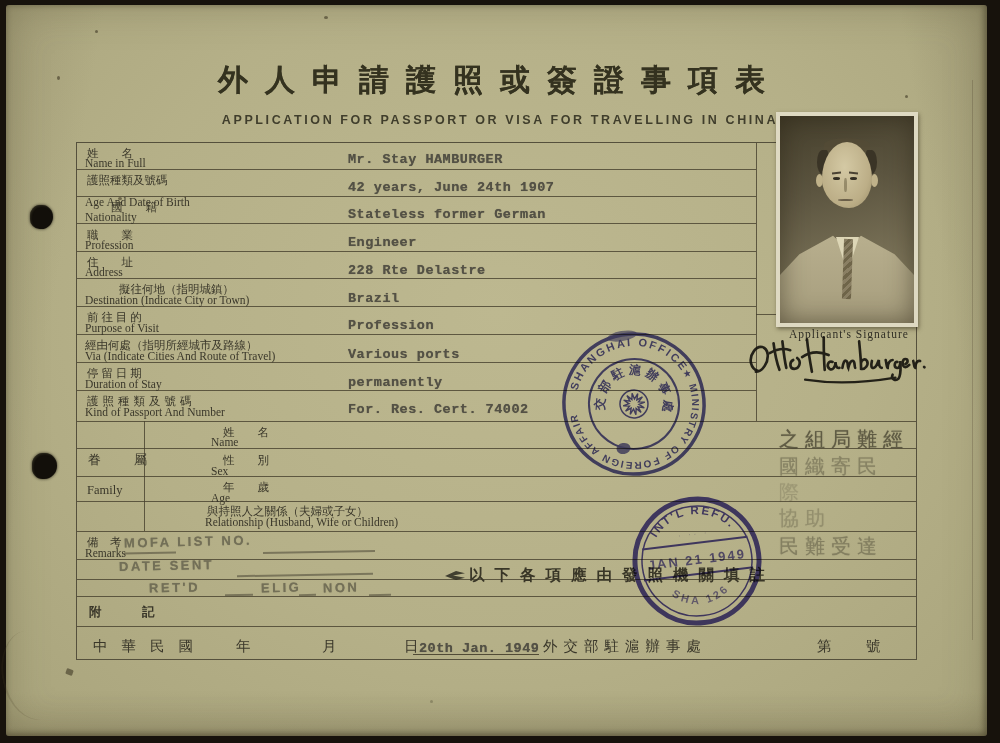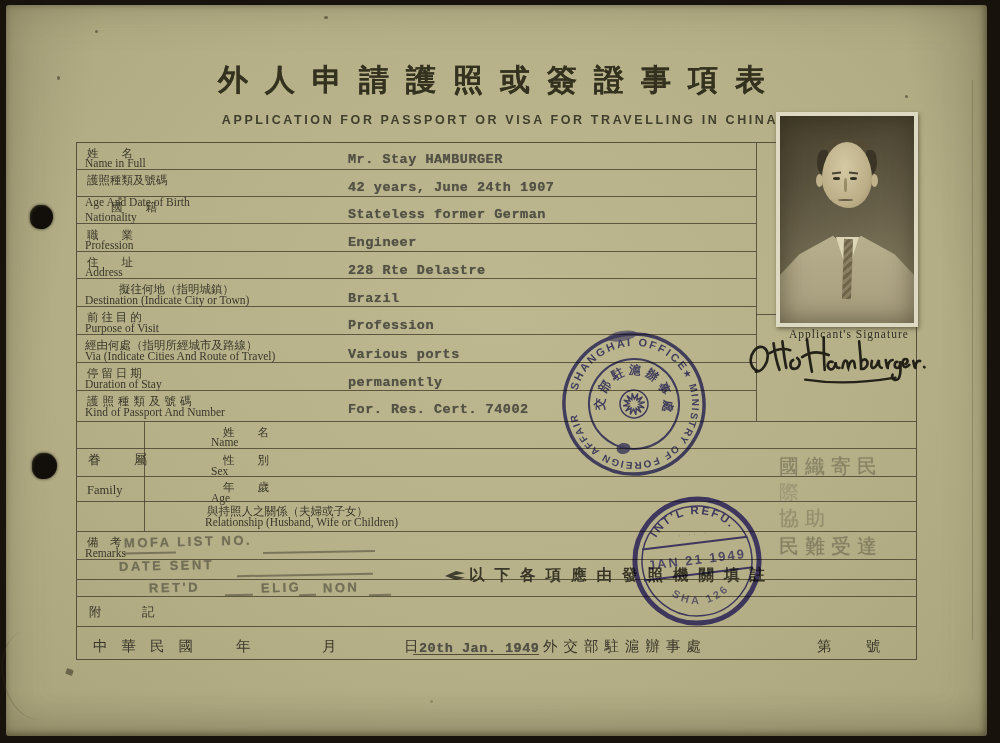--- a/index.html
+++ b/index.html
@@ -185,31 +185,32 @@
     <div class="stamped" style="left:72px;top:437px;">RET'D</div>
     <div class="uline" style="left:148px;top:451px;width:28px;"></div>
     <div class="stamped" style="left:184px;top:437px;">ELIG</div>
     <div class="uline" style="left:222px;top:451px;width:17px;"></div>
     <div class="stamped" style="left:246px;top:437px;">NON</div>
     <div class="uline" style="left:292px;top:451px;width:22px;"></div>
 
     <span class="note-arrow" style="left:368px;top:428px;"></span>
     <div class="note-cn" style="left:392px;top:422px;">以下各項應由發照機關填註</div>
 
-    <div class="cn" style="left:12px;top:461px;font-size:12.5px;letter-spacing:14px;">附　記</div>
+    <div class="cn" style="left:12px;top:461px;font-size:12.5px;letter-spacing:14px;font-weight:bold;">附　記</div>
 
     <div class="cn" style="left:16px;top:494px;font-size:14.5px;letter-spacing:14px;">中華民國</div>
     <div class="cn" style="left:159px;top:494px;font-size:14.5px;">年</div>
     <div class="cn" style="left:245px;top:494px;font-size:14.5px;">月</div>
     <div class="cn" style="left:327px;top:494px;font-size:14.5px;">日</div>
     <div class="typed" style="left:342px;top:498px;">20th Jan. 1949</div>
     <div class="cn" style="left:466px;top:494px;font-size:14.5px;letter-spacing:6px;">外交部駐滬辦事處</div>
     <div class="cn" style="left:740px;top:494px;font-size:14.5px;">第</div>
     <div class="cn" style="left:789px;top:494px;font-size:14.5px;">號</div>
 
+    <div class="ann" style="left:702px;top:283px;opacity:.8;">之組局難經</div>
     <div class="ann" style="left:702px;top:310px;opacity:.42;">國織寄民</div>
     <div class="ann" style="left:702px;top:336px;opacity:.22;filter:blur(.5px);">際</div>
     <div class="ann" style="left:702px;top:362px;opacity:.3;filter:blur(.4px);">協助</div>
     <div class="ann" style="left:702px;top:390px;opacity:.45;">民難受達</div>
   </div>
 
   <svg class="stampsvg" style="left:558px;top:328px;opacity:.85;transform:rotate(-10deg);" width="152" height="152" viewBox="0 0 152 152">
     <g fill="none" stroke="#3b3896">
       <circle cx="76" cy="76" r="70" stroke-width="3.5"></circle>
       <circle cx="76" cy="76" r="45" stroke-width="2"></circle>

